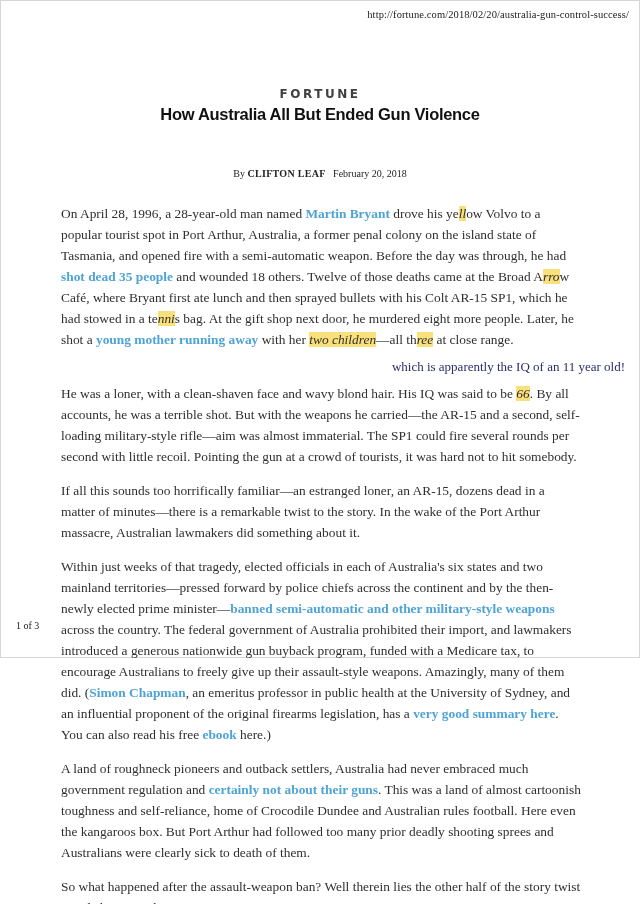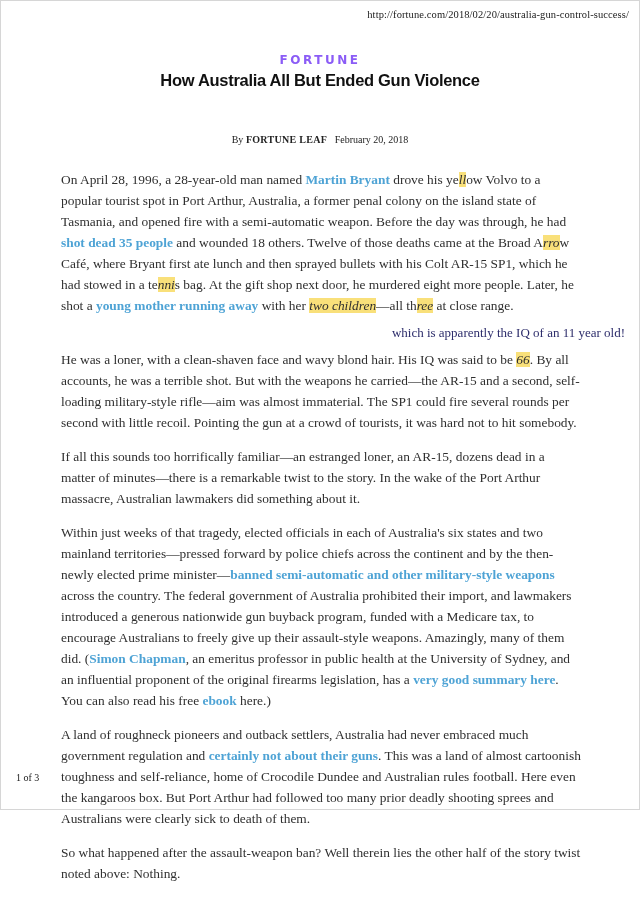--- a/index.html
+++ b/index.html
@@ -4,39 +4,39 @@
 <style>
   * { margin: 0; padding: 0; box-sizing: border-box; }
   html, body {
     width: 640px; height: 904px;
     background: #ffffff;
     overflow: hidden;
     font-family: "Liberation Serif", serif;
   }
   .page {
     position: relative;
-    width: 640px; height: 810px;
+    width: 640px; height: 658px;
     background: #fff;
     border: 1px solid #d6d6d6;
   }
   .url-header {
     position: absolute;
     top: 8px; right: 10px;
     font-size: 10.5px;
     color: #1a1a1a;
     letter-spacing: 0.1px;
   }
   .masthead { text-align: center; }
   .logo {
-    padding-top: 52px;
+    padding-top: 86px;
     font-family: "DejaVu Sans", sans-serif;
     font-weight: 900;
     font-size: 12px;
     letter-spacing: 2.5px;
-    color: #8b5cf6;
+    color: #404040;
   }
   .title {
     margin-top: 4px;
     font-family: Liberation Sans, sans-serif;
     font-weight: bold;
     font-size: 16.5px;
     letter-spacing: -0.3px;
     color: #111;
   }
   .byline {
@@ -77,21 +77,21 @@
 
   <div class="url-header">http://fortune.com/2018/02/20/australia-gun-control-success/</div>
 
   <div class="masthead">
     <div class="logo">FORTUNE</div>
     <h1 class="title">How Australia All But Ended Gun Violence</h1>
   </div>
 
   <div class="byline">
     <span>By</span>
-    <span class="author">FORTUNE LEAF</span>
+    <span class="author">CLIFTON LEAF</span>
     <span class="date">February 20, 2018</span>
   </div>
 
   <div class="content">
       <p><span>On April 28, 1996, a 28-year-old man named </span><a class="lnk" href="#">Martin Bryant</a><span> drove his ye</span><span class="hl">ll</span><span>ow Volvo to a popular tourist spot in Port Arthur, Australia, a former penal colony on the island state of Tasmania, and opened fire with a semi-automatic weapon. Before the day was through, he had </span><a class="lnk" href="#">shot dead 35 people</a><span> and wounded 18 others. Twelve of those deaths came at the Broad A</span><span class="hl">rro</span><span>w Café, where Bryant first ate lunch and then sprayed bullets with his Colt AR-15 SP1, which he had stowed in a te</span><span class="hl">nni</span><span>s bag. At the gift shop next door, he murdered eight more people. Later, he shot a </span><a class="lnk" href="#">young mother running away</a><span> with her </span><span class="hl">two children</span><span>—all th</span><span class="hl">ree</span><span> at close range.</span></p>
       <div class="annotation">which is apparently the IQ of an 11 year old!</div>
       <p><span>He was a loner, with a clean-shaven face and wavy blond hair. His IQ was said to be </span><span class="hl">66</span><span>. By all accounts, he was a terrible shot. But with the weapons he carried—the AR-15 and a second, self-loading military-style rifle—aim was almost immaterial. The SP1 could fire several rounds per second with little recoil. Pointing the gun at a crowd of tourists, it was hard not to hit somebody.</span></p>
       <p><span>If all this sounds too horrifically familiar—an estranged loner, an AR-15, dozens dead in a matter of minutes—there is a remarkable twist to the story. In the wake of the Port Arthur massacre, Australian lawmakers did something about it.</span></p>
       <p><span>Within just weeks of that tragedy, elected officials in each of Australia's six states and two mainland territories—pressed forward by police chiefs across the continent and by the then-newly elected prime minister—</span><a class="lnk" href="#">banned semi-automatic and other military-style weapons</a><span> across the country. The federal government of Australia prohibited their import, and lawmakers introduced a generous nationwide gun buyback program, funded with a Medicare tax, to encourage Australians to freely give up their assault-style weapons. Amazingly, many of them did. (</span><a class="lnk" href="#">Simon Chapman</a><span>, an emeritus professor in public health at the University of Sydney, and an influential proponent of the original firearms legislation, has a </span><a class="lnk" href="#">very good summary here</a><span>. You can also read his free </span><a class="lnk" href="#">ebook</a><span> here.)</span></p>
       <p><span>A land of roughneck pioneers and outback settlers, Australia had never embraced much government regulation and </span><a class="lnk" href="#">certainly not about their guns</a><span>. This was a land of almost cartoonish toughness and self-reliance, home of Crocodile Dundee and Australian rules football. Here even the kangaroos box. But Port Arthur had followed too many prior deadly shooting sprees and Australians were clearly sick to death of them.</span></p>

